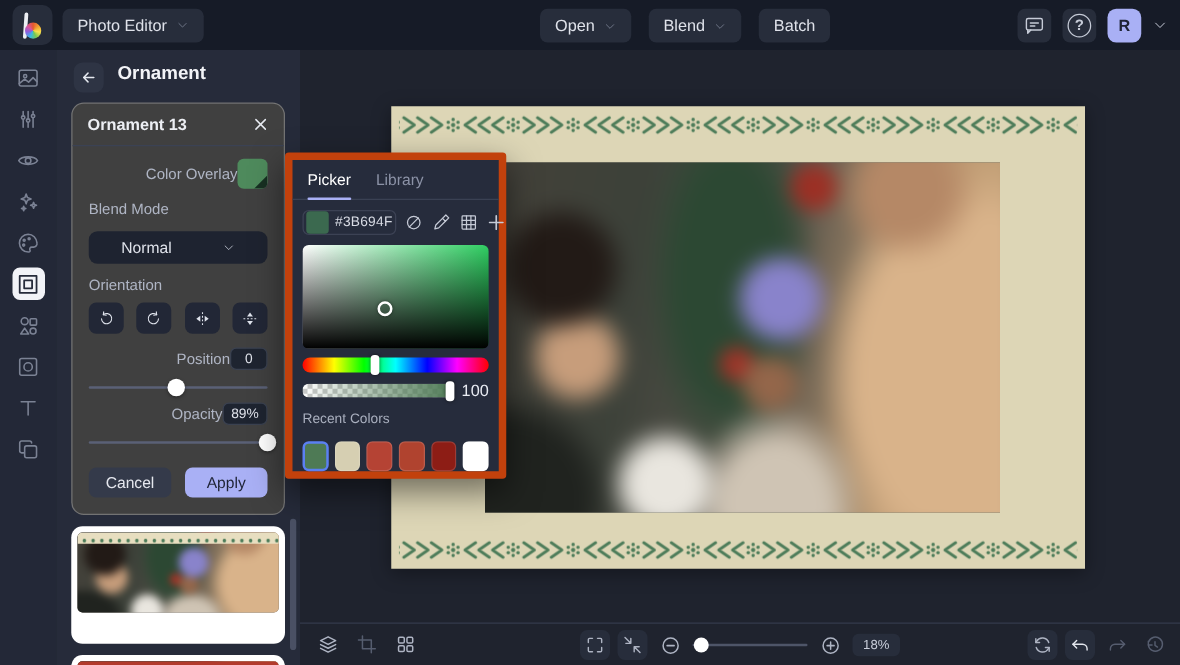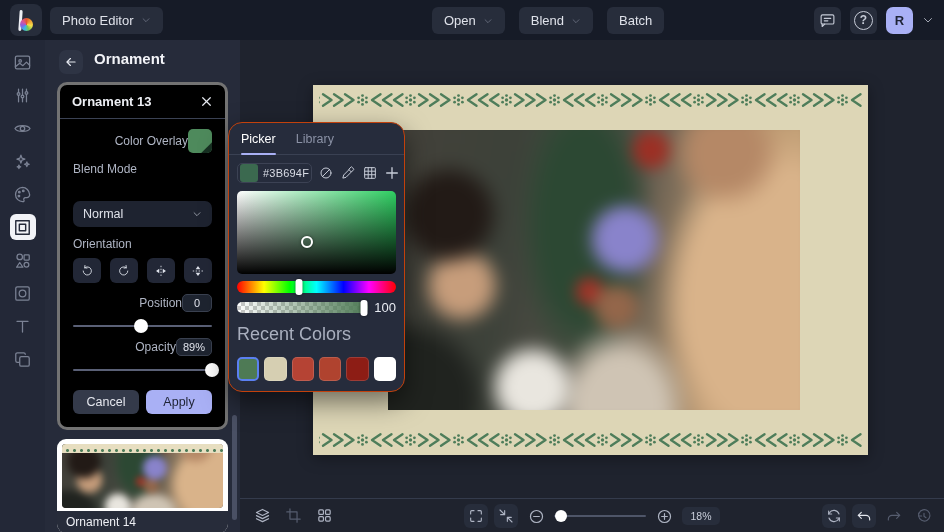--- a/index.html
+++ b/index.html
@@ -32,30 +32,30 @@
            align-items:center;padding-top:9px;gap:7px;z-index:40}
   .side-btn{width:26px;height:26px;border-radius:6px;display:flex;align-items:center;justify-content:center;cursor:pointer}
   .side-btn.active{background:#F2F3F7}
   .side-btn.active .ic{stroke:#262B3A;stroke-width:1.8}
 
   
   .panel{position:absolute;left:45px;top:40px;bottom:0;width:195px;background:#262B3A;overflow:hidden;z-index:40}
   .panel-head{display:flex;align-items:flex-start;gap:11px;padding:10px 14px 8px}
   .back-btn{width:24px;height:24px;background:#2E3444;border-radius:7px;display:flex;align-items:center;justify-content:center}
   .panel-title{font-size:15px;font-weight:bold;color:#F2F3F7}
-  .card{margin:0 12px;background:#000000;border:3px solid #737373;border-radius:10px}
+  .card{margin:0 12px;background:#404040;border:1px solid #737373;border-radius:10px}
   .card-head{display:flex;align-items:center;justify-content:space-between;padding:9px 12px;border-bottom:1px solid #3B4254}
   .card-title{font-size:13px;font-weight:bold;color:#EDEFF4}
   .card-body{padding:10px 13px 13px}
   .lbl{font-size:12px;color:#AFB5C4}
   .row{display:flex;align-items:center;justify-content:flex-end}
   .overlay-swatch{width:24px;height:24px;border-radius:5px;position:relative;overflow:hidden}
   .overlay-swatch .corner{position:absolute;inset:0;background:#173022;clip-path:polygon(100% 55%,100% 100%,55% 100%)}
-  .select{margin-top:25px;height:26px;background:#1E2330;border-radius:7px;display:flex;align-items:center;
-          justify-content:space-between;padding:0 10px;font-size:12.5px;color:#DFE2EA;cursor:pointer}
+  .select{margin-top:11px;height:26px;background:#1E2330;border-radius:7px;display:flex;align-items:center;
+          justify-content:space-between;padding:0 26px;font-size:12.5px;color:#DFE2EA;cursor:pointer}
   .orient-row{display:flex;justify-content:space-between;margin-top:7px}
   .orient-btn{width:28px;height:25px;background:#222736;border-radius:6px;display:flex;align-items:center;justify-content:center;cursor:pointer}
   .orient-btn .ic{stroke:#DFE3EC;stroke-width:1.5}
   .val-box{min-width:30px;height:18px;background:#1E2430;border:1px solid #3A4150;border-radius:5px;
            display:flex;align-items:center;justify-content:center;font-size:11px;color:#DFE2EA;padding:0 6px}
   .slider{position:relative;height:14px;margin:7px 0 2px}
   .slider .track{position:absolute;left:0;right:0;top:6px;height:2px;background:#5A6076;border-radius:2px}
   .slider .knob{position:absolute;top:0;width:14px;height:14px;border-radius:50%;background:#FFF;transform:translateX(-50%);
                 box-shadow:0 1px 3px rgba(0,0,0,.4);cursor:pointer}
   .btn-row{display:flex;justify-content:space-between;margin-top:13px}
@@ -92,22 +92,22 @@
       radial-gradient(ellipse 16% 28% at 56% 95%, #cfc4b4 0 60%, rgba(207,196,180,0) 100%),
       radial-gradient(circle at 49% 57%, #a23227 0 3.5%, rgba(162,50,39,0) 6%),
       radial-gradient(circle at 63% 11%, #9c2f24 0 3.5%, rgba(156,47,36,0) 6%),
       radial-gradient(ellipse 16% 50% at 48% 35%, #2c4833 0 60%, rgba(44,72,51,0) 100%),
       radial-gradient(circle at 80% 12%, #b58866 0 7%, rgba(181,136,102,0) 13%),
       radial-gradient(ellipse 28% 55% at 92% 60%, #d9b38a 0 75%, rgba(217,179,138,0) 100%),
       linear-gradient(100deg,#45413a 0%,#3c4139 30%,#59544b 55%,#bf9c74 78%,#caa77d 100%)}
   .thumb-photo .photo{filter:blur(3px);inset:-8px}
 
   
-  .popup{position:absolute;left:228px;top:122px;width:177px;background:#262C3C;border:1px solid #c2410c;border-radius:14px;
-         box-shadow:0 10px 26px rgba(0,0,0,.5);z-index:70;padding-bottom:10px}
+  .popup{position:absolute;left:228px;top:122px;width:177px;background:#262C3C;border:6px solid #c2410c;border-radius:3px;
+         box-shadow:0 10px 26px rgba(0,0,0,.5);z-index:70;}
   .tabs{position:relative;display:flex;gap:20px;padding:9px 12px 0;border-bottom:1px solid #3A4153}
   .tab{font-size:12.5px;color:#8B92A6;padding-bottom:8px;cursor:pointer}
   .tab.active{color:#FFF}
   .tab-underline{position:absolute;left:12px;bottom:-1px;width:35px;height:2.5px;border-radius:2px}
   .hex-row{display:flex;align-items:center;padding:8px 8px 0;gap:6px}
   .hex-box{display:flex;align-items:center;gap:5px;border:1px solid #3C4254;border-radius:5px;height:20px;width:77px;padding:2px}
   .hex-swatch{width:18px;height:18px;border-radius:3px}
   .hex-text{font-size:11px;color:#D9DCE5;letter-spacing:.2px}
   .pk-ic{width:18px;height:18px;display:flex;align-items:center;justify-content:center;cursor:pointer}
   .pk-ic .ic{stroke:#C6CBD7;stroke-width:1.5}
@@ -118,21 +118,21 @@
   .hue{position:relative;margin:7px 8px 0;height:12px;border-radius:6px;
        background:linear-gradient(90deg,#f00,#ff0 17%,#0f0 33%,#0ff 50%,#00f 67%,#f0f 83%,#f00)}
   .bar-knob{position:absolute;top:-2px;width:7px;height:16px;background:#FFF;border-radius:3px;transform:translateX(-50%);
             box-shadow:0 0 3px rgba(0,0,0,.6);cursor:pointer}
   .alpha-row{display:flex;align-items:center;margin:7px 8px 0;gap:6px}
   .alpha{position:relative;flex:1;height:11px;border-radius:5px;
          background:linear-gradient(90deg,rgba(78,122,85,0),#4E7A55),repeating-conic-gradient(#C9C9C9 0% 25%,#FFF 0% 50%);
          background-size:auto,8px 8px}
   .alpha .bar-knob{top:-2.5px}
   .alpha-val{font-size:13px;color:#E8EBF2;min-width:20px;text-align:left}
-  .recent-label{margin:9px 8px 12px;font-size:18px;color:#A9AFBE}
+  .recent-label{margin:9px 8px 12px;font-size:11px;color:#A9AFBE}
   .swatches{display:flex;gap:5px;margin:6px 8px 0}
   .swatch{width:23px;height:24px;border-radius:5px;border:1px solid rgba(255,255,255,.14);cursor:pointer}
   .swatch.selected{border:2px solid #5B80F2}
 
   
   .bottombar{position:absolute;left:240px;right:0;bottom:0;height:34px;background:#1F232E;border-top:1px solid #343B4C;
              display:flex;align-items:center;padding:0 10px;gap:7px;z-index:45}
   .bb-btn{width:24px;height:24px;display:flex;align-items:center;justify-content:center;cursor:pointer;border-radius:6px}
   .bb-btn .ic{stroke:#AEB4C3;stroke-width:1.7}
   .bb-btn.tiled{background:#272D3B}
@@ -385,21 +385,20 @@
             </div>
         </div>
       </div>
     </div>
 
     <div class="thumb-card" style="height:94px">
       <div class="thumb-photo">
         <span class="mini-orn"></span>
         <span class="photo"></span>
       </div>
-      <div class="thumb-label">Ornament 14</div>
     </div>
 
     <div class="thumb-card" style="height:110px">
       <div class="thumb-photo" style="height:96px">
         <span class="mini-red"></span>
         <span class="photo"></span>
       </div>
     </div>
 
     <span class="scroll-thumb"></span>

